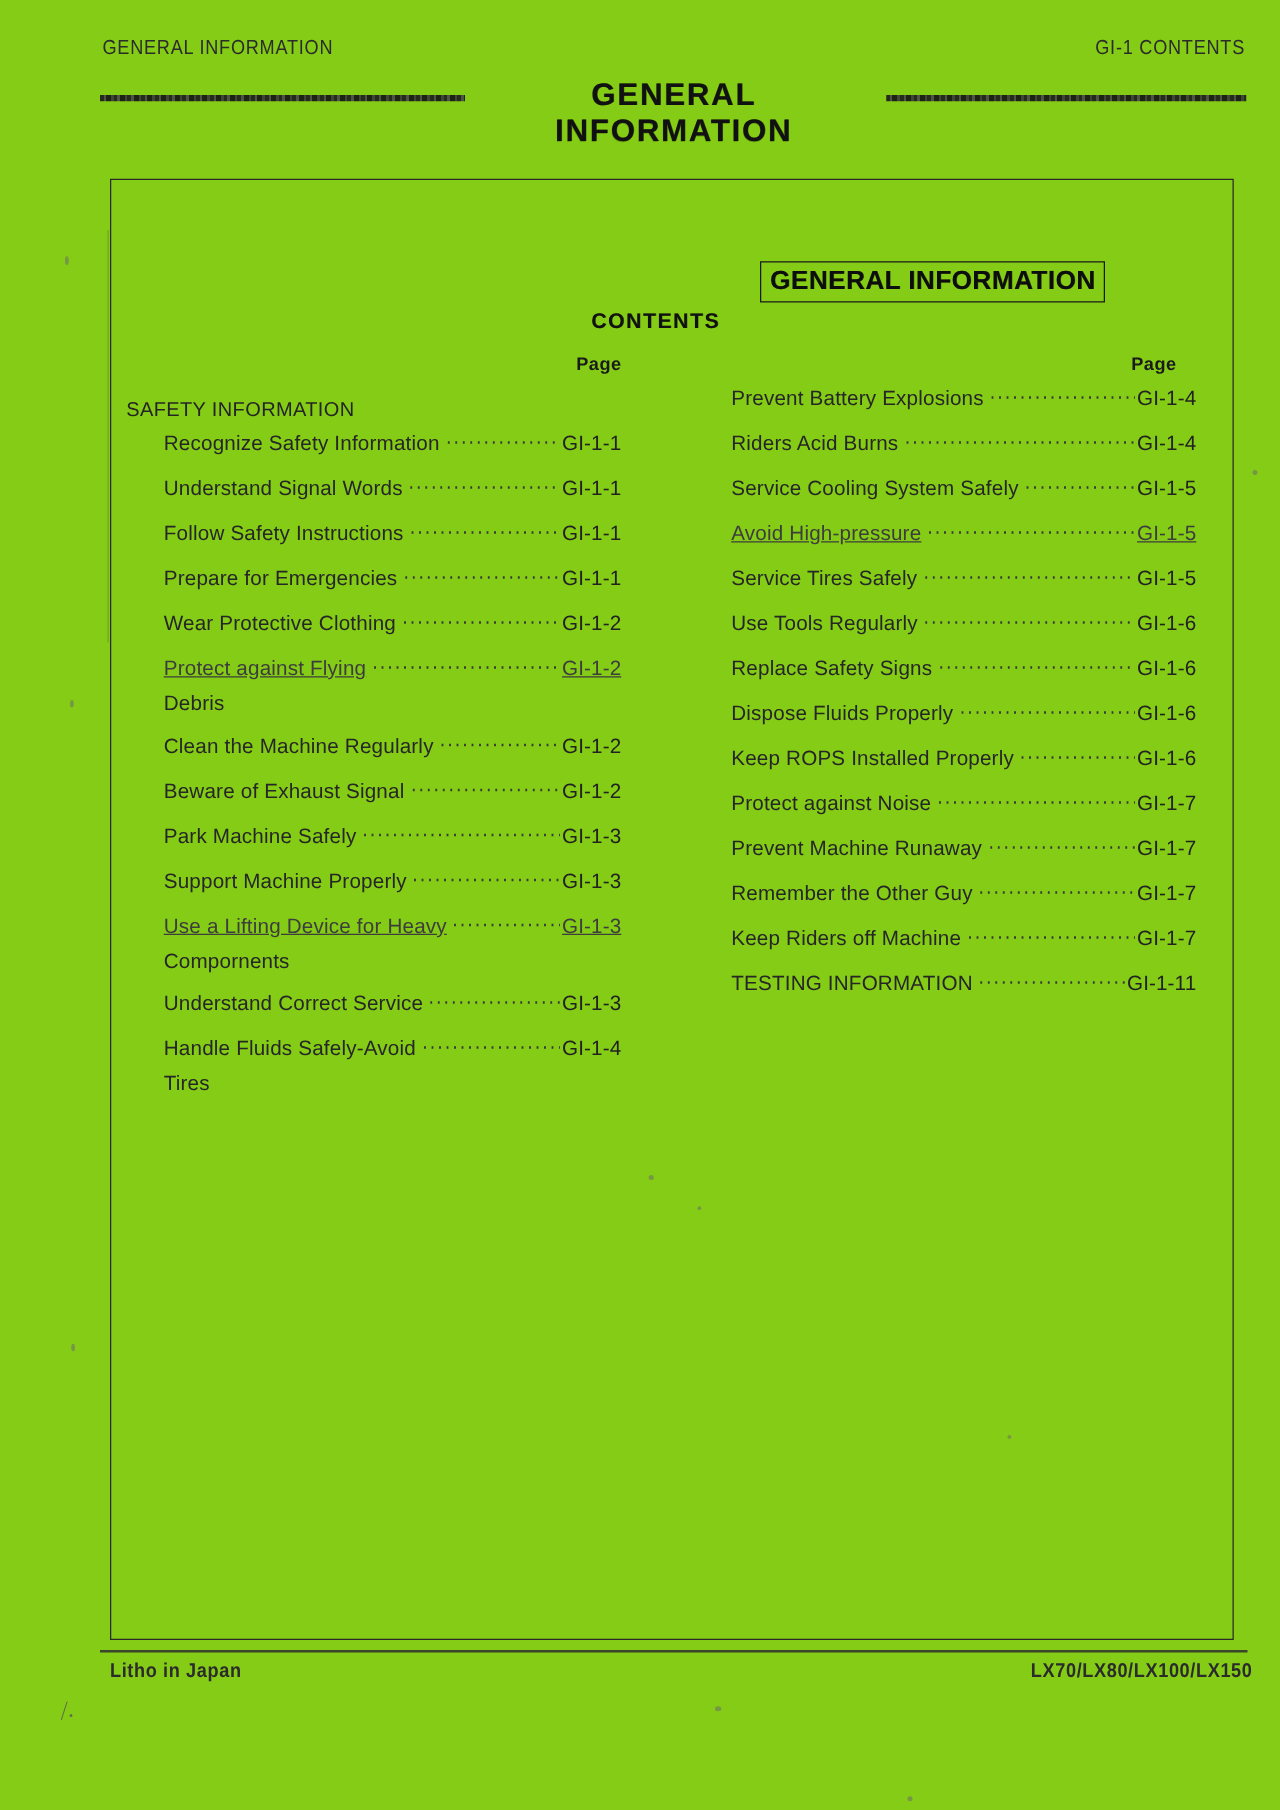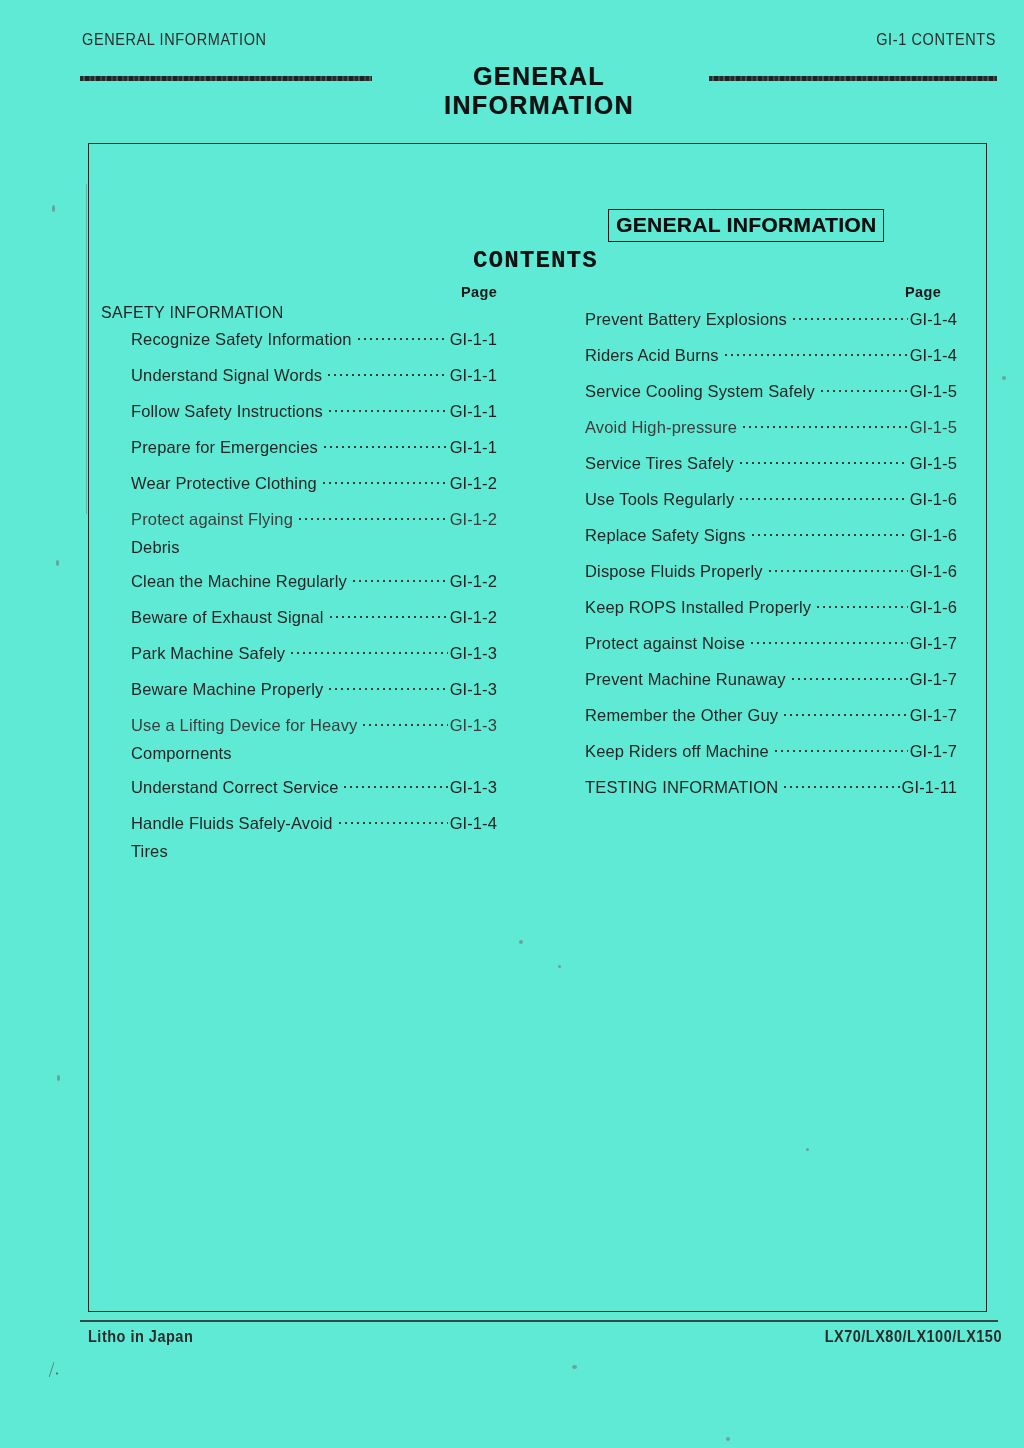--- a/index.html
+++ b/index.html
@@ -13,21 +13,21 @@
     position: relative;
     font-family: "Liberation Sans", sans-serif;
     color: #1a1a1a;
     overflow: hidden;
   }
 
   
   .page {
     position: absolute;
     inset: 0;
-    background: #5eead4;
+    background: #84cc16;
   }
 
   
   .running-head {
     position: absolute;
     top: 30px;
     left: 82px;
     right: 28px;
     height: 22px;
     display: flex;
@@ -114,25 +114,25 @@
     color: #0d0d0d;
     font-family: "Liberation Sans", sans-serif;
     white-space: nowrap;
     text-shadow: 0.4px 0 0 rgba(0,0,0,0.5);
   }
 
   .contents-label {
     position: absolute;
     left: 384px;
     top: 103px;
-    font-size: 24px;
+    font-size: 17px;
     font-weight: bold;
     letter-spacing: 1.2px;
     color: #111;
-    font-family: Liberation Mono, monospace;
+    font-family: Liberation Sans, sans-serif;
     text-shadow: 0.35px 0 0 rgba(0,0,0,0.45);
   }
 
   .page-label {
     position: absolute;
     top: 140px;
     font-size: 14.5px;
     font-weight: bold;
     letter-spacing: 0.4px;
     color: #1a1a1a;
@@ -146,21 +146,21 @@
     position: absolute;
     left: 0;
     top: 160px;
     width: 100%;
     height: 620px;
   }
   .toc-col {
     position: absolute;
     top: 0;
   }
-  .toc-col.left  { left: 8px;   width: 400px; }
+  .toc-col.left  { left: 8px;   width: 400px; margin-top: 16px; }
   .toc-col.right { left: 470px; width: 398px; }
 
   
   .group-head {
     font-size: 16px;
     letter-spacing: 0.3px;
     color: #242424;
     margin: 0 0 2px 0;
     padding-left: 4px;
     font-family: "Liberation Sans", sans-serif;
@@ -218,21 +218,21 @@
   .entry-cont {
     font-size: 16.5px;
     letter-spacing: 0.15px;
     color: #262626;
     line-height: 26px;
     font-family: "Liberation Sans", sans-serif;
   }
 
   
   .faded .entry-title,
-  .faded .entry-page { color: #3d3d3d; }
+  .faded .entry-page { color: #3d3d3d; text-decoration: underline; }
 
   
   .footer-rule {
     position: absolute;
     left: 80px;
     top: 1320px;
     width: 918px;
     height: 2px;
     background: #2e2e2e;
     opacity: 0.85;
@@ -362,21 +362,21 @@
           </div>
           <div class="toc-entry">
             <div class="entry-row">
               <span class="entry-title">Park Machine Safely</span>
               <span class="entry-leader"></span>
               <span class="entry-page">GI-1-3</span>
             </div>
           </div>
           <div class="toc-entry">
             <div class="entry-row">
-              <span class="entry-title">Beware Machine Properly</span>
+              <span class="entry-title">Support Machine Properly</span>
               <span class="entry-leader"></span>
               <span class="entry-page">GI-1-3</span>
             </div>
           </div>
           <div class="toc-entry faded">
             <div class="entry-row">
               <span class="entry-title">Use a Lifting Device for Heavy</span>
               <span class="entry-leader"></span>
               <span class="entry-page">GI-1-3</span>
             </div>

